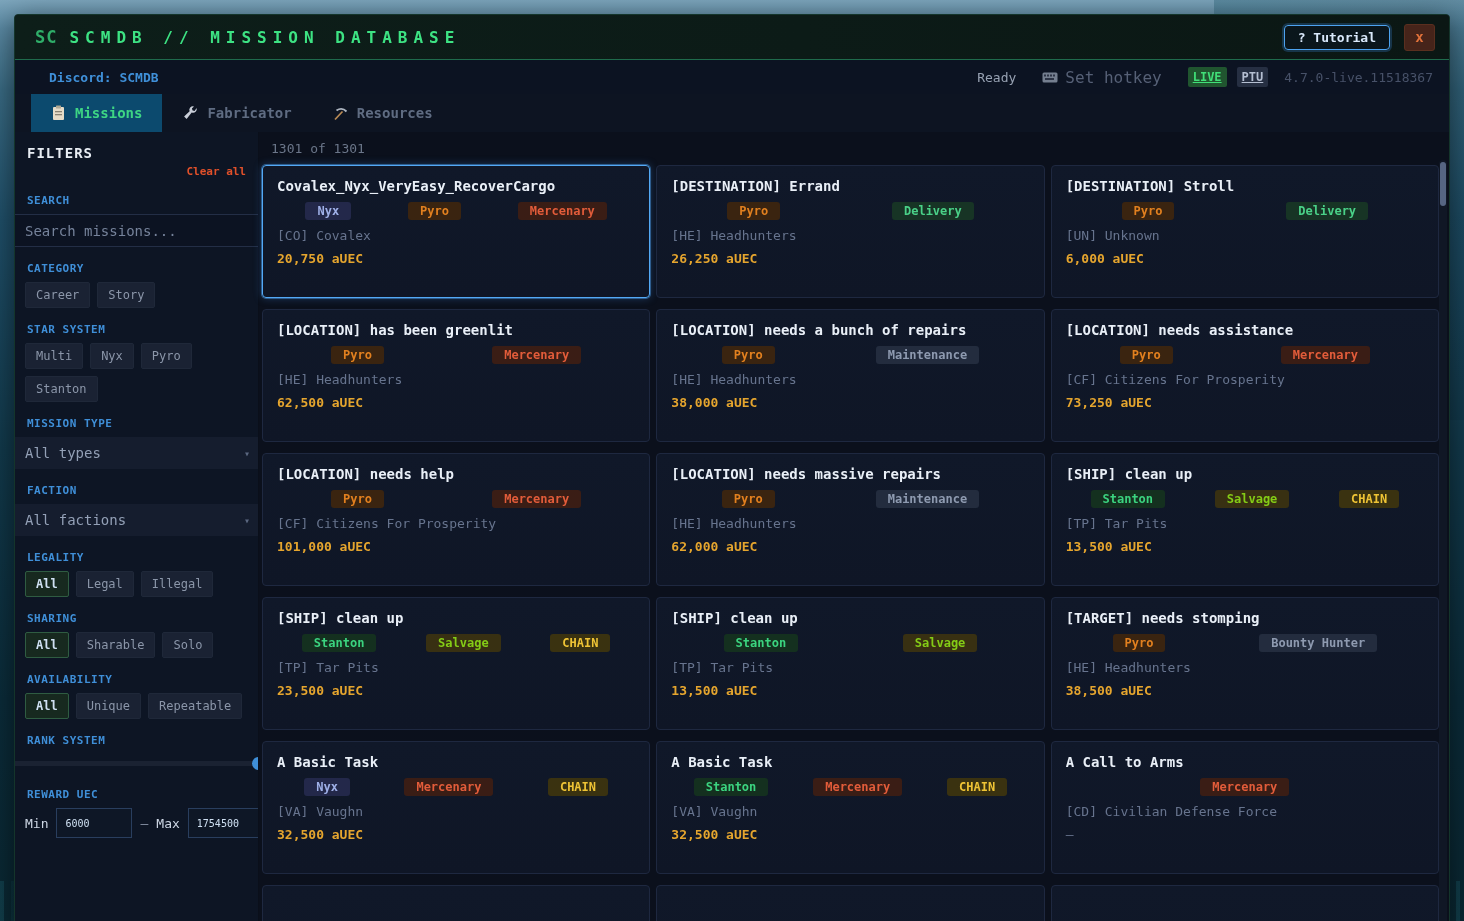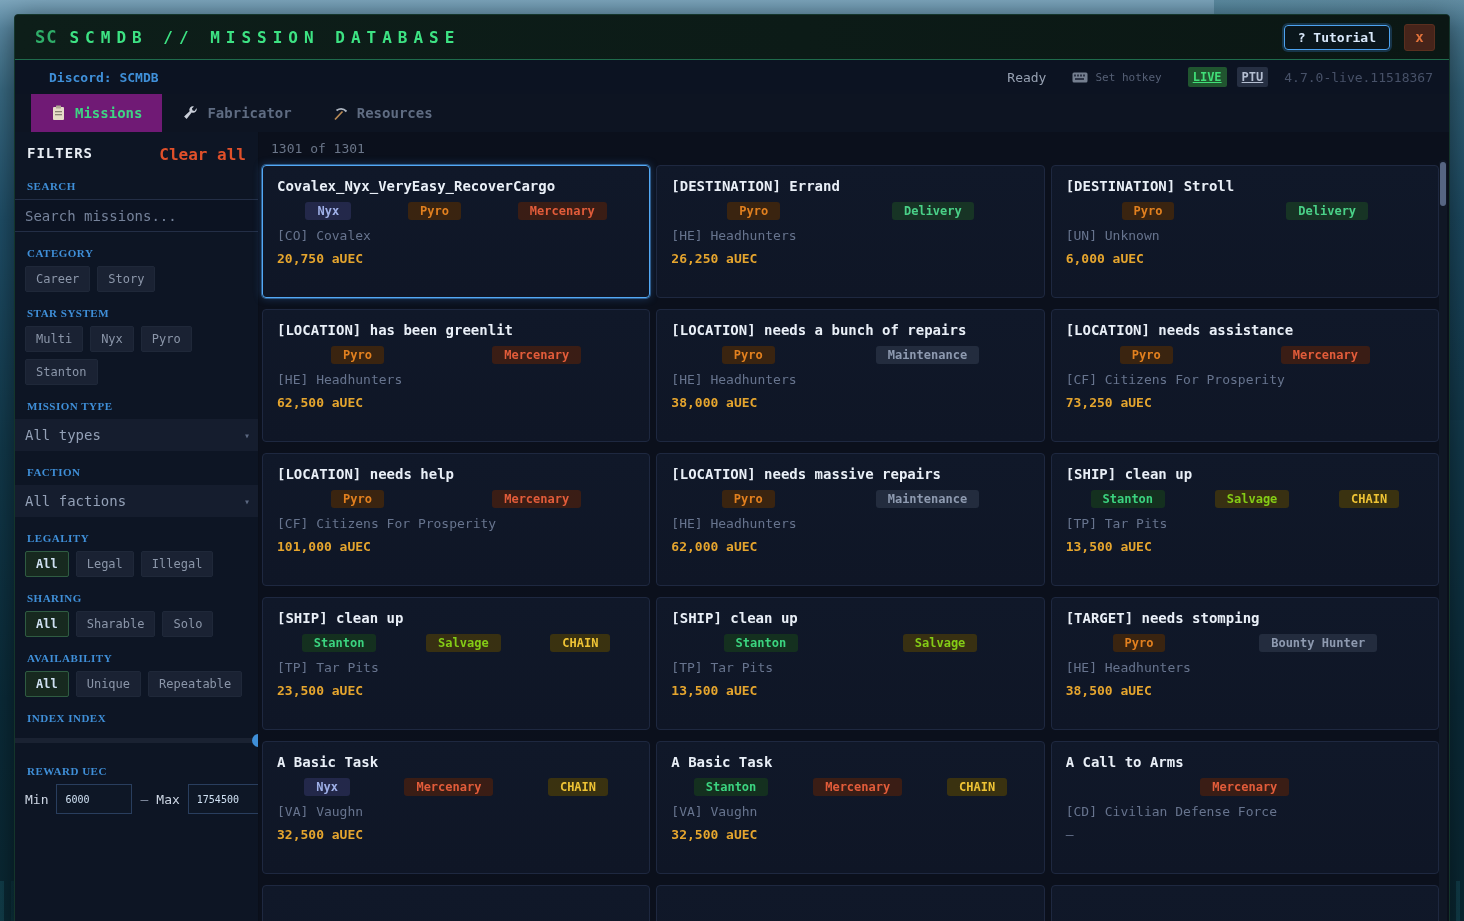--- a/index.html
+++ b/index.html
@@ -37,43 +37,43 @@
   .close-btn{margin-left:14px;width:31px;height:27px;background:#46241a;border:1px solid #5a2f1f;
     color:#e0713a;font-weight:bold;font-size:14px;border-radius:3px;cursor:pointer;font-family:inherit;}
 
   
   .statusbar{height:34px;flex:0 0 34px;display:flex;align-items:center;
     background:#0c1322;padding:0 16px 0 34px;font-size:13px;}
   .discord{color:#3f8fd8;font-weight:bold;font-size:13px;}
   .status-spacer{flex:1;}
   .ready{color:#97a1b2;margin-right:26px;}
   .hotkey-icon{display:inline-flex;margin-right:7px;opacity:.8;}
-  .set-hotkey{color:#566076;font-size:11px;margin-right:26px;}
+  .set-hotkey{color:#566076;font-size:16px;margin-right:26px;}
   .badge{font-weight:bold;font-size:12px;padding:3px 5px;border-radius:2px;margin-right:10px;text-decoration:underline;}
   .badge-live{background:#20552f;color:#41e078;}
   .badge-ptu{background:#262f42;color:#b5bfd2;margin-right:16px;}
   .version{color:#475168;font-size:13px;}
 
   
   .tabbar{height:38px;flex:0 0 38px;display:flex;align-items:stretch;background:#0d1422;padding-left:16px;}
   .tab{display:flex;align-items:center;gap:9px;padding:0 20px;cursor:pointer;
     color:#5f6c82;font-size:14px;font-weight:bold;}
-  .tab.active{background:#701a75;color:#3ed584;}
+  .tab.active{background:#0c4a6e;color:#3ed584;}
   .tab-icon{display:inline-flex;align-items:center;}
 
   
   .content{flex:1;display:flex;min-height:0;}
 
   
   .sidebar{width:244px;flex:0 0 244px;background:#0d1524;border-right:1px solid #0a0f1a;
     padding-top:13px;overflow:hidden;}
   .filters-head{display:flex;justify-content:space-between;padding:0 12px 0 12px;margin-bottom:16px;}
   .filters-title{color:#e8edf4;font-size:14px;font-weight:bold;letter-spacing:1px;}
-  .clear-all{color:#e0502a;font-size:16px;font-weight:bold;cursor:pointer;background:none;border:none;font-family:inherit;}
-  .f-label{color:#3f8fd8;font-size:11px;font-weight:bold;letter-spacing:.5px;margin:0 0 7px 12px;font-family:Liberation Serif, serif;}
+  .clear-all{color:#e0502a;font-size:11px;font-weight:bold;cursor:pointer;background:none;border:none;font-family:inherit;margin-top:20px;}
+  .f-label{color:#3f8fd8;font-size:11px;font-weight:bold;letter-spacing:.5px;margin:0 0 7px 12px;}
   .search-input{width:100%;height:33px;background:#0c1322;border:none;
     border-top:1px solid #232e46;border-bottom:1px solid #232e46;
     color:#a8b4c8;font-size:14px;font-family:inherit;padding:0 10px;outline:none;}
   .search-input::placeholder{color:#76839b;}
   .f-group{margin-bottom:15px;}
   .opt-row{display:flex;gap:7px;margin:0 0 0 10px;flex-wrap:wrap;}
   .opt-btn{background:#1a2233;color:#8b96a9;font-size:12px;font-family:inherit;border:1px solid #1f2839;
     padding:5px 10px;border-radius:2px;cursor:pointer;}
   .opt-btn.active{background:#17291f;border:1px solid #2f5c42;color:#cfe0f2;font-weight:bold;}
   .select-box{width:100%;height:32px;background:#151d2e;display:flex;align-items:center;
@@ -242,21 +242,21 @@
           </div>
           <div class="f-group">
             <div class="f-label">AVAILABILITY</div>
             <div class="opt-row">
               <button class="opt-btn active">All</button>
               <button class="opt-btn">Unique</button>
               <button class="opt-btn">Repeatable</button>
             </div>
           </div>
           <div class="f-group">
-            <div class="f-label">INDEX INDEX</div>
+            <div class="f-label">RANK SYSTEM</div>
             <div class="slider">
               <div class="slider-handle"></div>
             </div>
           </div>
         </div>
       <div class="f-group reward-sec">
         <div class="f-label">REWARD UEC</div>
         <div class="reward-row">
           <span>Min</span>
           <input class="num-input num-min" type="text" value="6000" style="">

